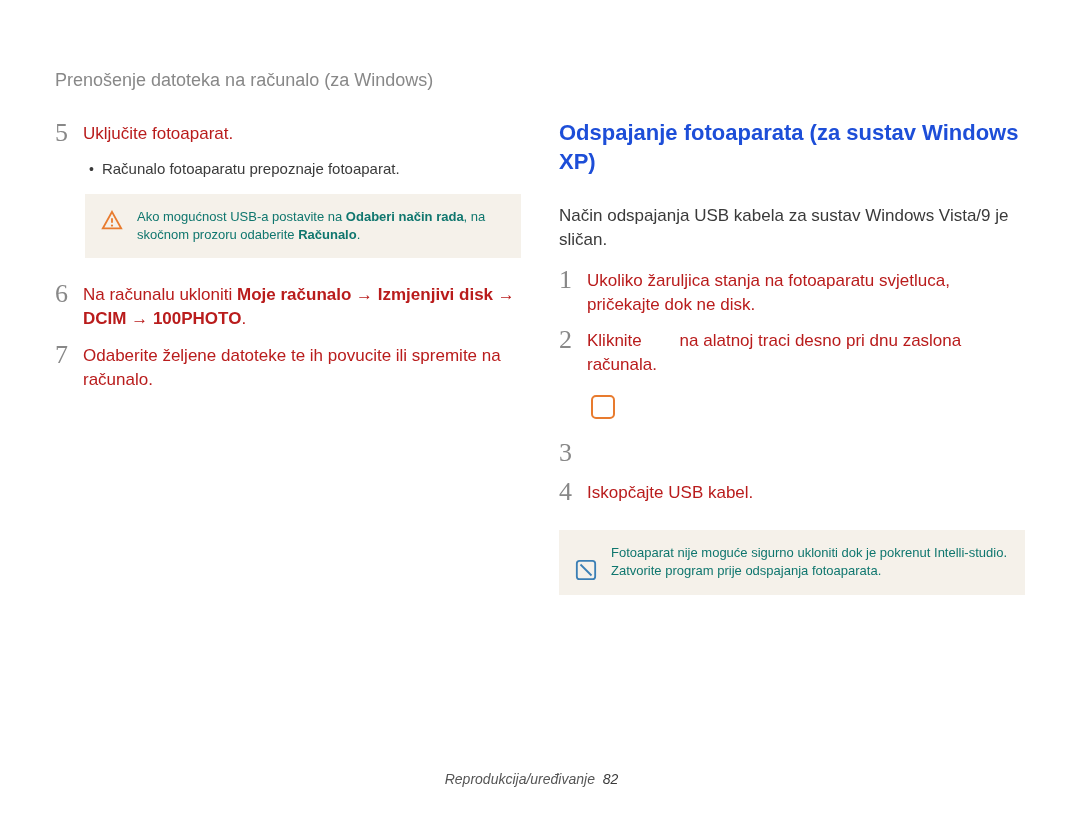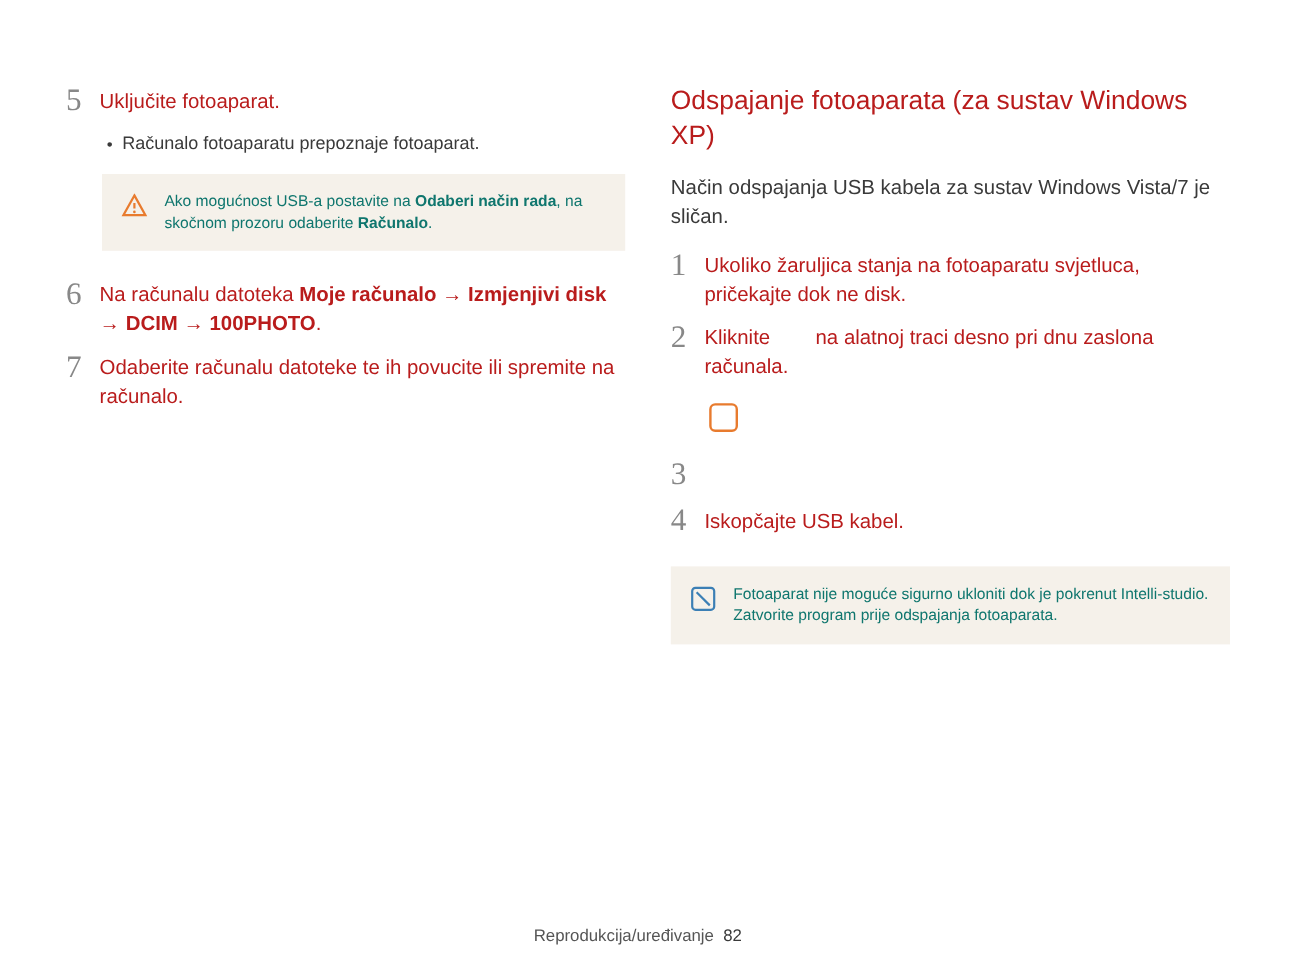--- a/index.html
+++ b/index.html
@@ -74,44 +74,45 @@
   .note-box {
     background: #f5f1ea;
     display: flex;
     align-items: flex-start;
     padding: 14px 16px;
     margin: 12px 0 22px 30px;
     gap: 14px;
   }
   .note-box-wide {
     margin-left: 0;
+    align-items: flex-end;
   }
   .warn-icon {
     width: 22px;
     height: 22px;
     flex-shrink: 0;
     margin-top: 2px;
   }
   .note-icon {
     width: 22px;
     height: 22px;
     flex-shrink: 0;
     margin-top: 2px;
   }
   .note-text {
     font-size: 13px;
     color: #0f766e;
     line-height: 1.4;
   }
   .section-title {
     font-size: 22px;
-    font-weight: 400;
-    color: #b91c1c;
+    font-weight: 700;
+    color: #1d4ed8;
     line-height: 1.3;
-    margin-bottom: 18px;
+    margin-bottom: 28px;
   }
   .intro-text {
     font-size: 17px;
     color: #3a3a3a;
     line-height: 1.4;
     margin-bottom: 14px;
   }
   .orange-square {
     display: inline-block;
     width: 24px;
@@ -126,29 +127,31 @@
     font-weight: 700;
   }
   .footer {
     position: absolute;
     bottom: 28px;
     left: 0;
     right: 17px;
     text-align: center;
     font-size: 14px;
     color: #555555;
+    font-style: italic;
   }
   .footer-num {
     color: #3a3a3a;
   }
 </style>
 </head>
 <body>
 
 <div class="page">
+  <div class="page-header">Prenošenje datoteka na računalo (za Windows)</div>
 
   <div class="columns">
 
     <div class="col">
 
       <div class="step-row">
         <div class="step-number">5</div>
         <div class="step-text">Uključite fotoaparat.</div>
       </div>
 
@@ -164,36 +167,36 @@
           <circle cx="12" cy="17" r="1.2" fill="#e87b2e"></circle>
         </svg>
         <div class="note-text">
           <span>Ako mogućnost USB-a postavite na </span><span class="bold">Odaberi način rada</span><span>, na skočnom prozoru odaberite </span><span class="bold">Računalo</span><span>.</span>
         </div>
       </div>
 
       <div class="step-row">
         <div class="step-number">6</div>
         <div class="step-text">
-          <span>Na računalu datoteka </span><span class="bold">Moje računalo → Izmjenjivi disk → DCIM → 100PHOTO</span><span>.</span>
+          <span>Na računalu ukloniti </span><span class="bold">Moje računalo → Izmjenjivi disk → DCIM → 100PHOTO</span><span>.</span>
         </div>
       </div>
 
       <div class="step-row">
         <div class="step-number">7</div>
-        <div class="step-text">Odaberite računalu datoteke te ih povucite ili spremite na računalo.</div>
+        <div class="step-text">Odaberite željene datoteke te ih povucite ili spremite na računalo.</div>
       </div>
 
     </div>
 
     <div class="col">
 
       <div class="section-title">Odspajanje fotoaparata (za sustav Windows XP)</div>
 
-      <div class="intro-text">Način odspajanja USB kabela za sustav Windows Vista/7 je sličan.</div>
+      <div class="intro-text">Način odspajanja USB kabela za sustav Windows Vista/9 je sličan.</div>
 
       <div class="step-row">
         <div class="step-number">1</div>
         <div class="step-text">Ukoliko žaruljica stanja na fotoaparatu svjetluca, pričekajte dok ne disk.</div>
       </div>
 
       <div class="step-row">
         <div class="step-number">2</div>
         <div class="step-text">
           <span>Kliknite </span>&nbsp;&nbsp;&nbsp;&nbsp;&nbsp;&nbsp;<span> na alatnoj traci desno pri dnu zaslona računala.</span>

